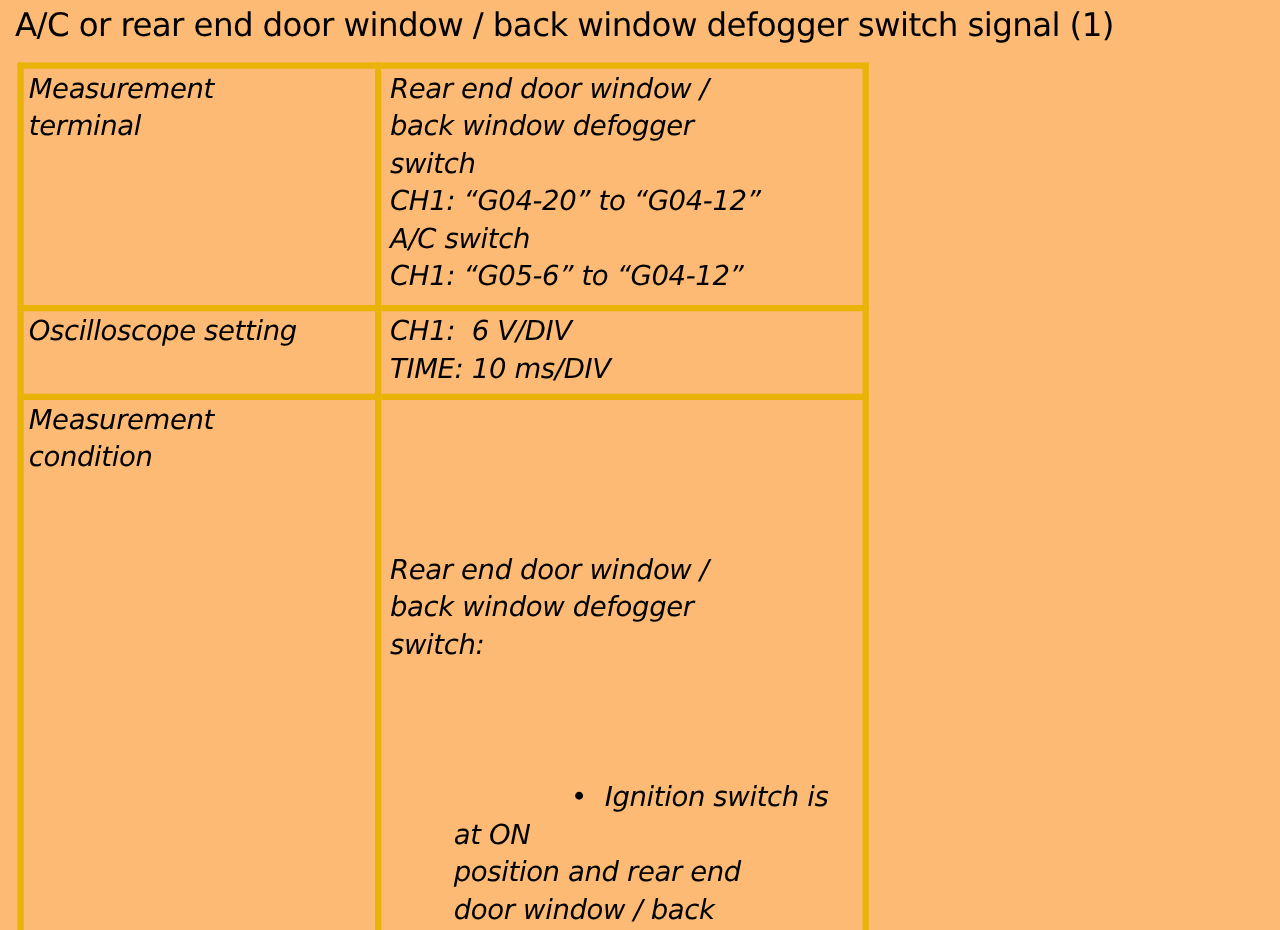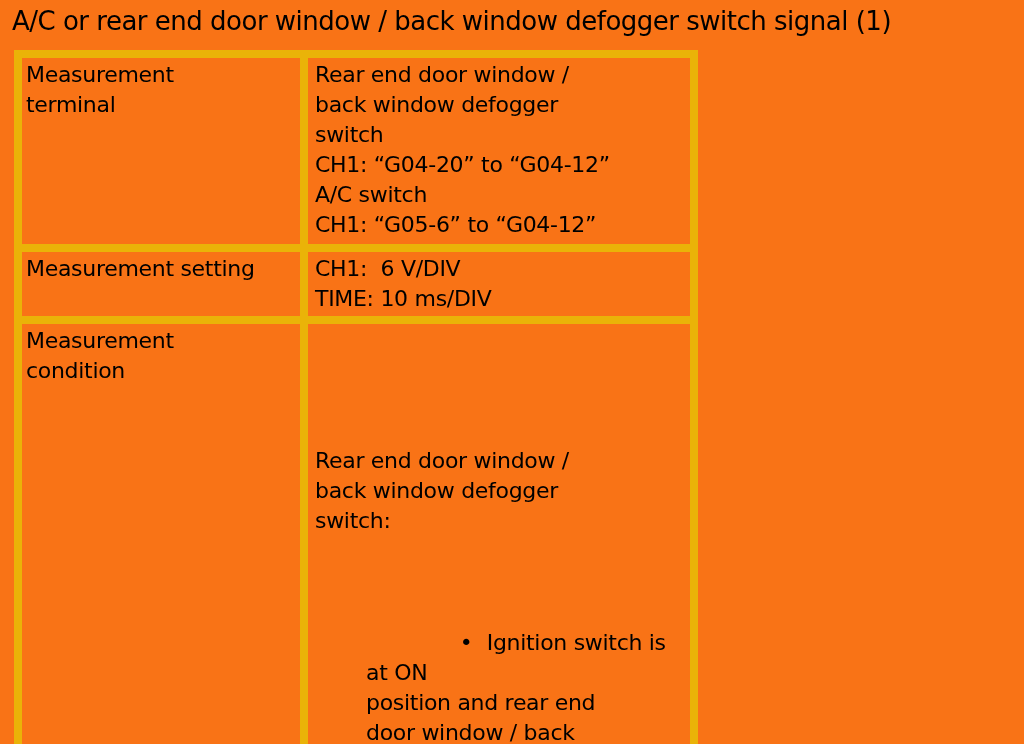--- a/index.html
+++ b/index.html
@@ -4,21 +4,21 @@
 <style>
   html, body {
     margin: 0;
     padding: 0;
     background: #ffffff;
   }
   .page {
     position: relative;
     width: 1024px;
     height: 744px;
-    background: #f97316;
+    background: #fdba74;
     color: #000000;
     font-family: "DejaVu Sans", sans-serif;
     overflow: hidden;
   }
   .doc-title {
     position: absolute;
     left: 12px;
     top: 4px;
     font-size: 26px;
     line-height: 34px;
@@ -28,28 +28,29 @@
   table.spec {
     position: absolute;
     left: 14px;
     top: 50px;
     width: 676px;
     border-collapse: collapse;
     table-layout: fixed;
     border: 5px solid #000000;
   }
   table.spec td {
-    border: 8px solid #eab308;
+    border: 5px solid #eab308;
     vertical-align: top;
     font-size: 22px;
     line-height: 30px;
     padding: 2px 6px 2px 4px;
     white-space: pre-wrap;
     letter-spacing: -0.3px;
     overflow: hidden;
+    font-style: italic;
   }
   table.spec td.c2 {
     padding-left: 7px;
   }
   tr.r1 { height: 194px; }
   tr.r2 { height: 71px; }
   tr.r3 { height: 413px; }
   .li {
     padding-left: 51px;
     text-indent: -45px;
@@ -78,21 +79,21 @@
         <td class="c1">Measurement
 terminal</td>
         <td class="c2">Rear end door window /
 back window defogger
 switch
 CH1: “G04-20” to “G04-12”
 A/C switch
 CH1: “G05-6” to “G04-12”</td>
       </tr>
       <tr class="r2">
-        <td class="c1">Measurement setting</td>
+        <td class="c1">Oscilloscope setting</td>
         <td class="c2">CH1:  6 V/DIV
 TIME: 10 ms/DIV</td>
       </tr>
       <tr class="r3">
         <td class="c1">Measurement
 condition</td>
         <td class="c2">
           <div class="group group1">
             <div class="heading">Rear end door window /
 back window defogger

